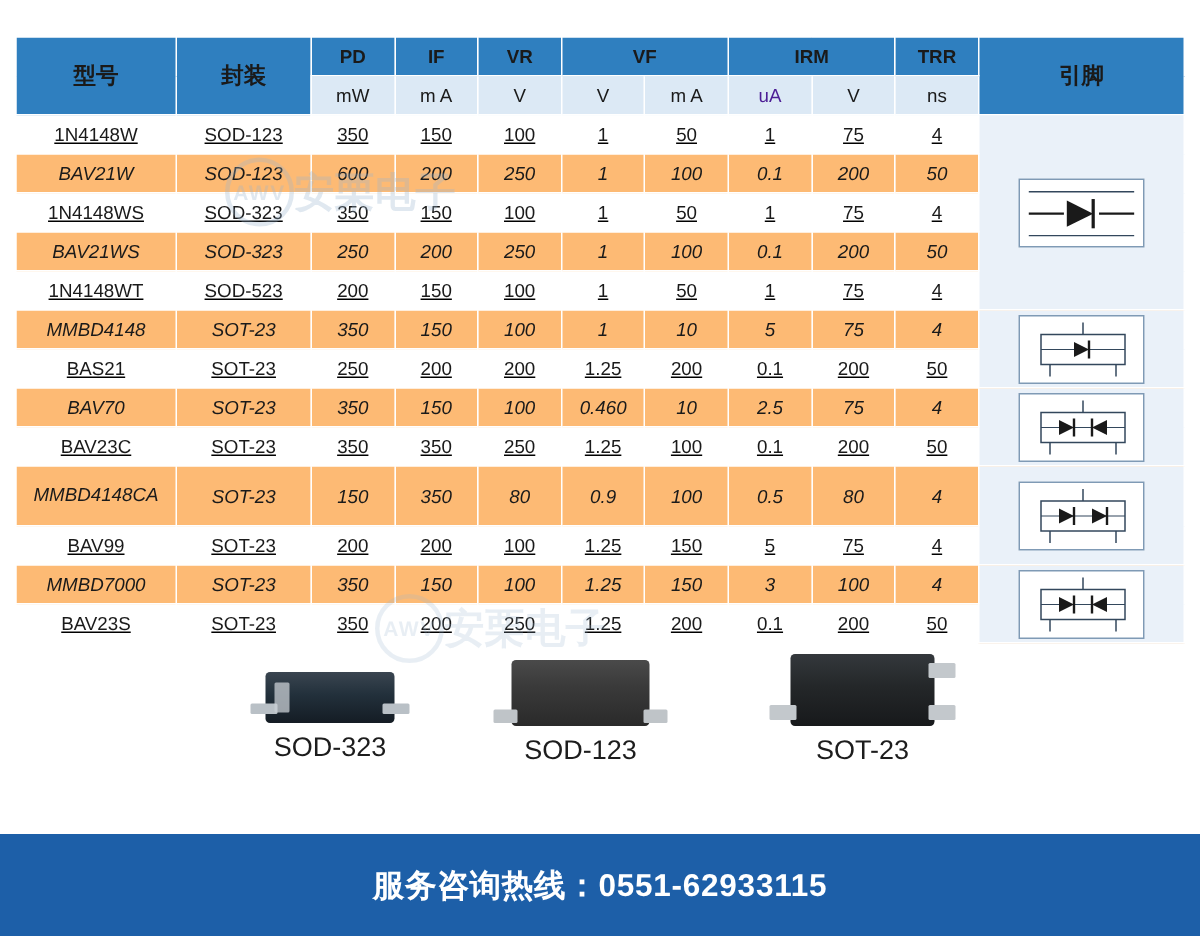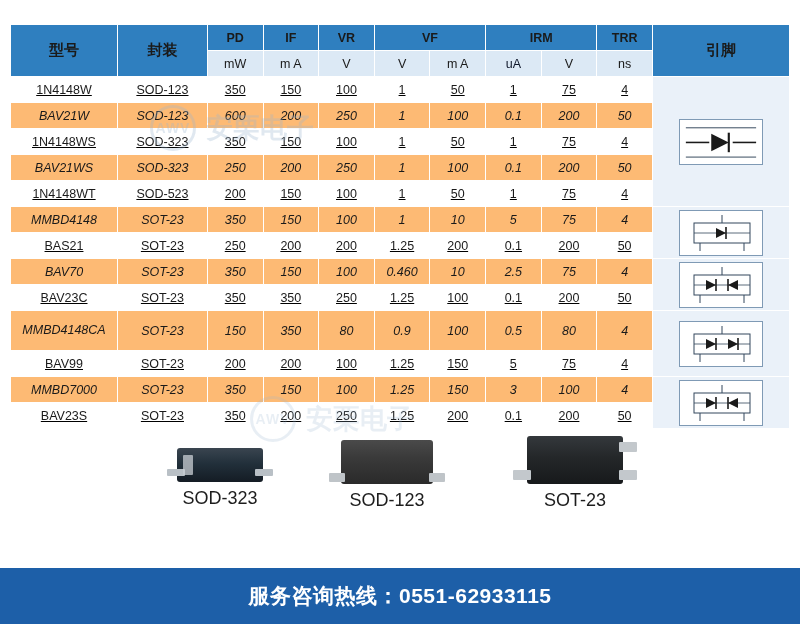--- a/index.html
+++ b/index.html
@@ -40,21 +40,21 @@
     font-size: 13.5px;
     border: 1px solid #ffffff;
   }
   .hdr.cn { font-size: 15px; }
   .unit {
     background: #dce9f5;
     font-size: 12px;
     color: #1a1a1a;
     height: 24px;
   }
-  .unit.ua { color: #0f172a; }
+  .unit.ua { color: #4c1d95; }
   .row-a { background: #ffffff; text-decoration: underline; }
   .row-b { background: #fdba74; font-style: italic; }
   .pin-cell {
     background: #eaf1f9;
     border: 1px solid #ffffff;
   }
   .pin-box {
     width: 84px; height: 46px;
     margin: 2px auto;
     background: #ffffff;
@@ -128,37 +128,36 @@
     position: absolute;
     width: 18px; height: 10px;
     background: #c3c8cc;
     border-radius: 1px;
   }
 
   
   .footer {
     position: absolute;
     left: 0; bottom: 0;
-    width: 800px; height: 56px;
+    width: 800px; height: 68px;
     background: #1d5fa8;
     color: #ffffff;
     display: flex;
     align-items: center;
     justify-content: center;
     font-size: 21px;
     font-weight: bold;
     letter-spacing: .5px;
   }
 
   
   .wm {
     position: absolute;
     display: flex;
     align-items: center;
-    gap: 10px;
     opacity: .30;
     pointer-events: none;
     color: #9bb6cf;
     font-size: 27px;
     font-weight: bold;
     white-space: nowrap;
   }
   .wm .ring {
     width: 46px; height: 46px;
     border: 3px solid #9bb6cf;

